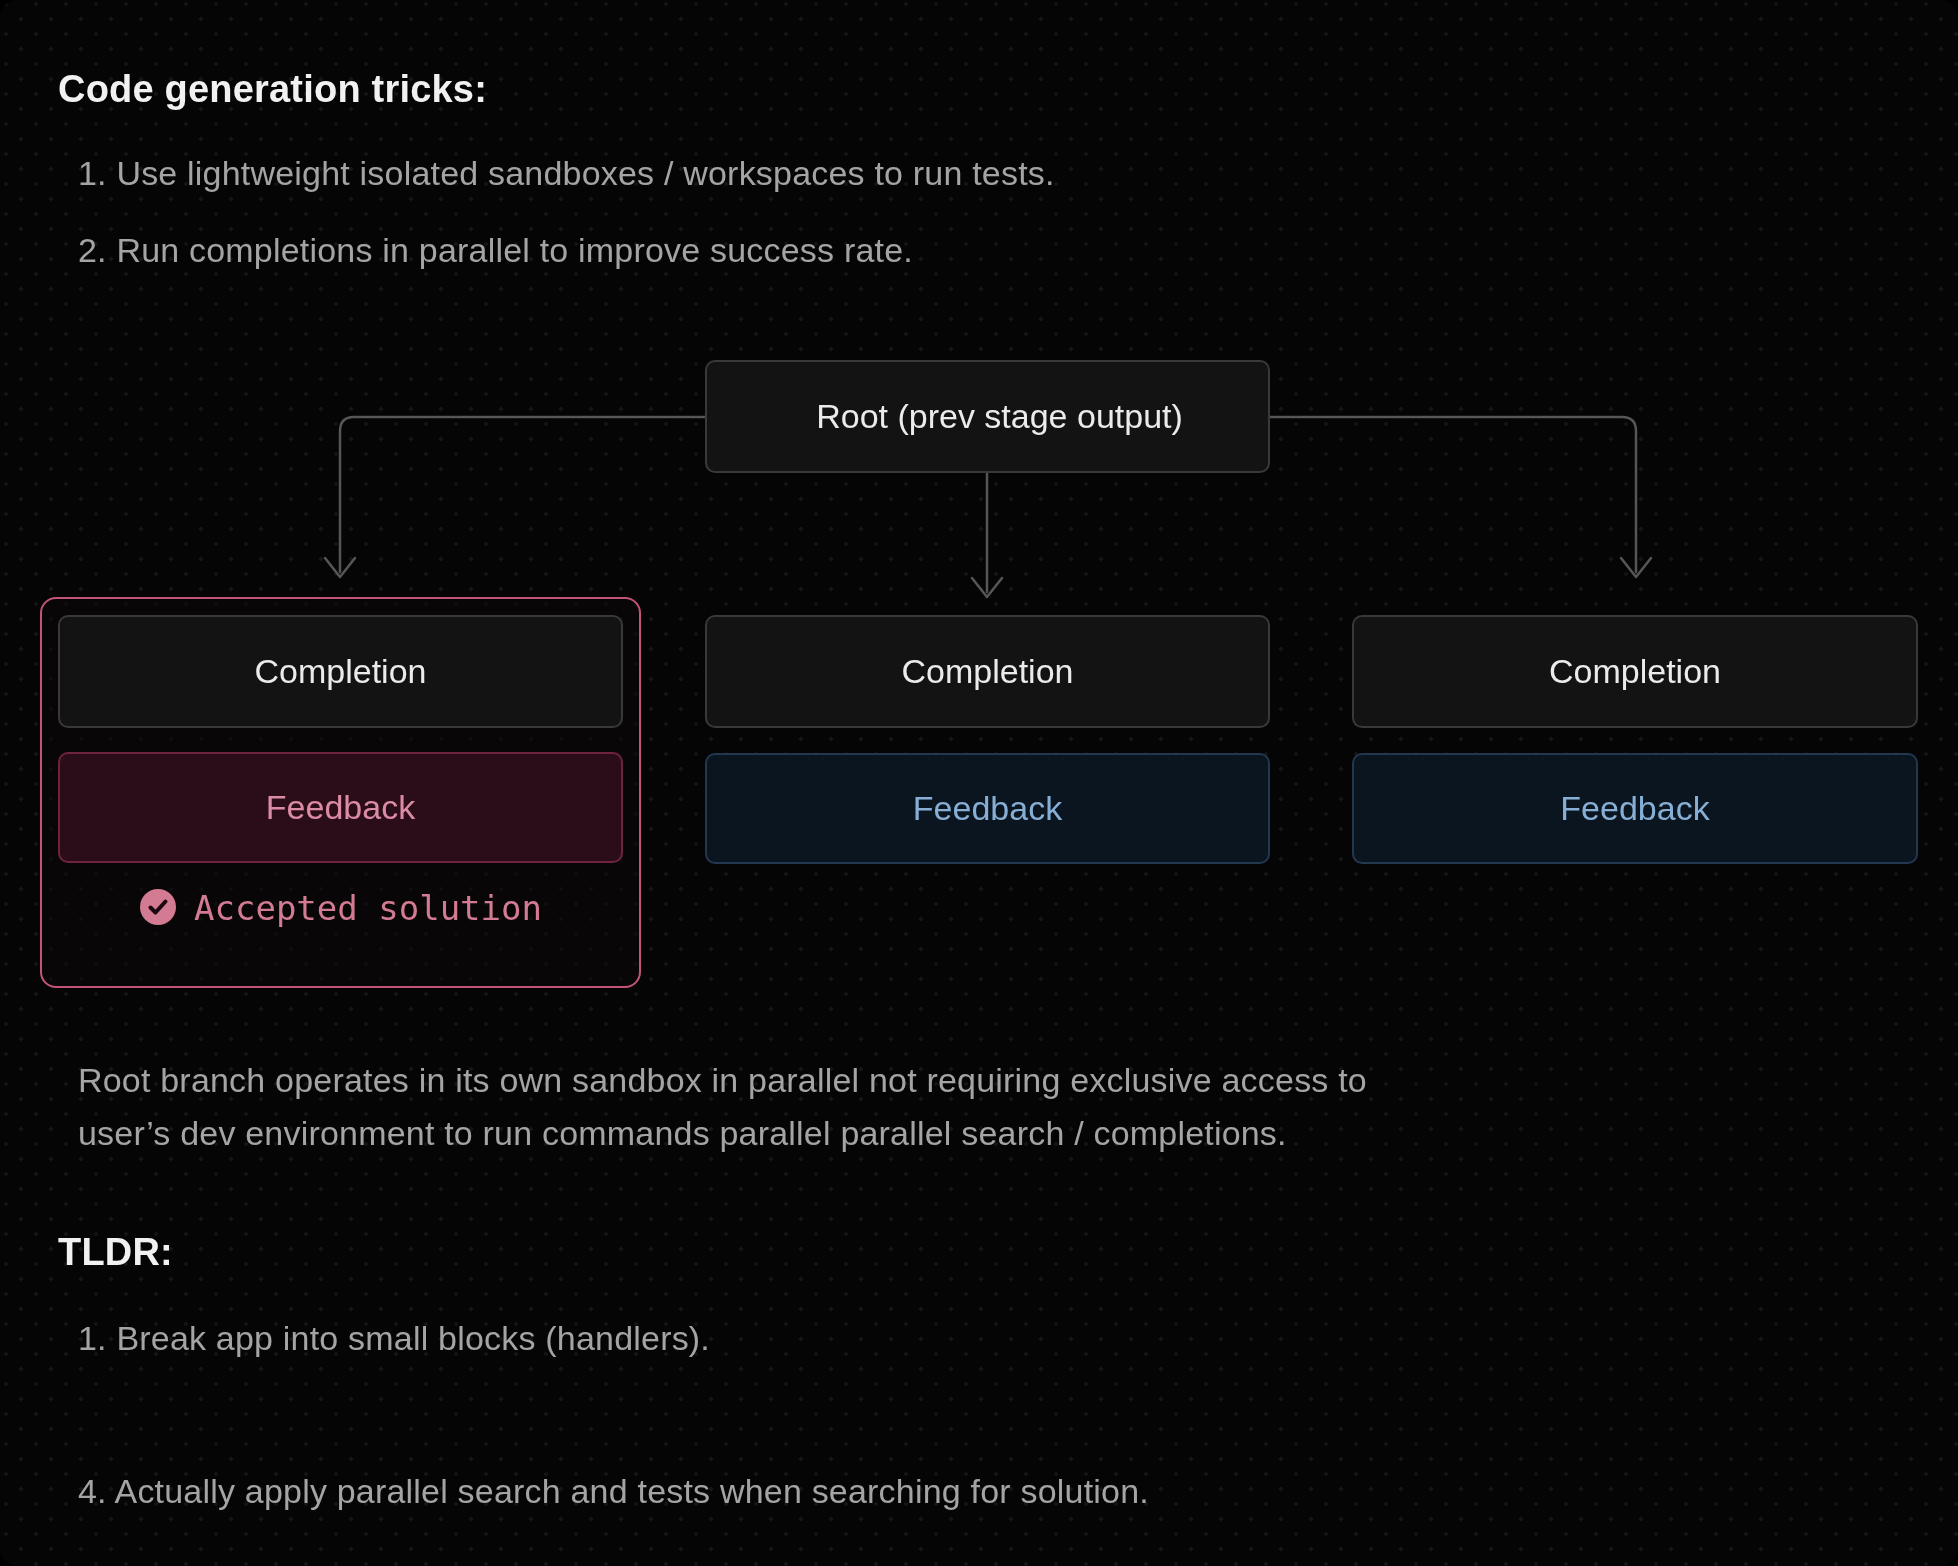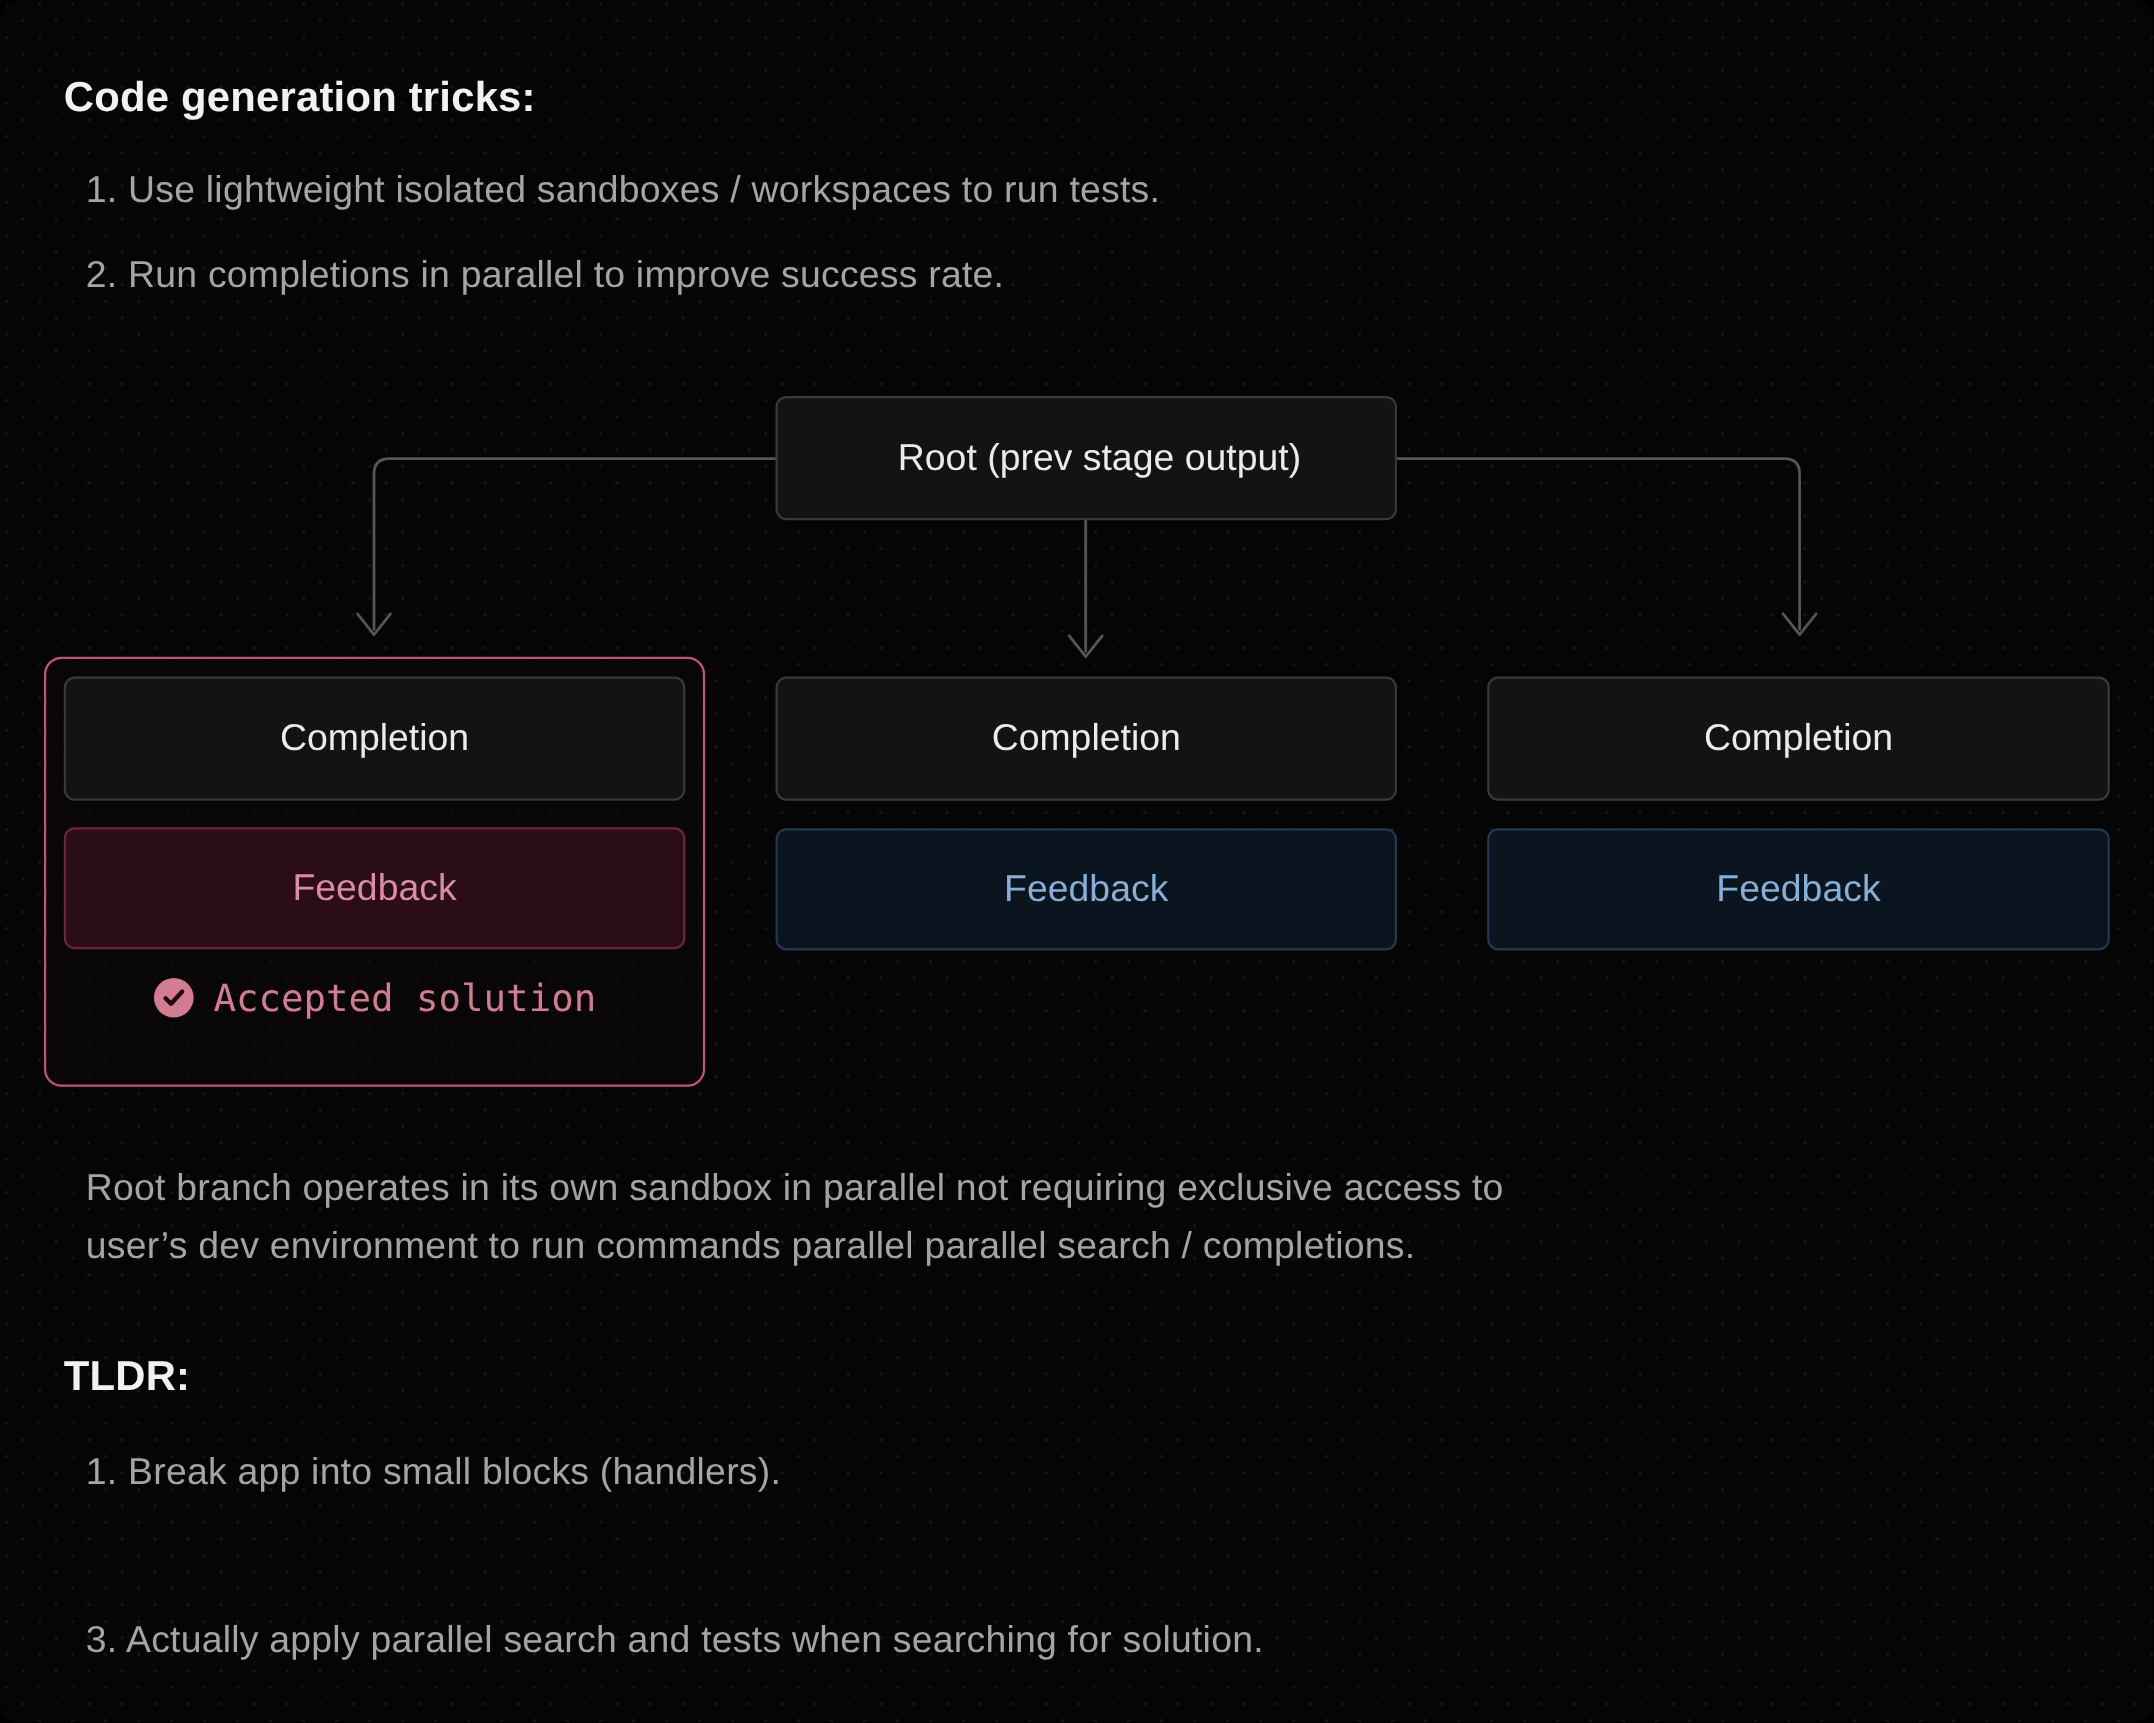--- a/index.html
+++ b/index.html
@@ -121,15 +121,15 @@
   <div class="node node-c-rgt">Completion</div>
   <div class="node node-feedback-blue node-f-rgt">Feedback</div>
 
   <div class="abs body-text" style="top:1054px; line-height:53px;">
     <span style="display:block;">Root branch operates in its own sandbox in parallel not requiring exclusive access to</span>
     <span style="display:block;">user’s dev environment to run commands parallel parallel search / completions.</span>
   </div>
 
   <div class="abs h1 tldr-title">TLDR:</div>
   <div class="abs body-text" style="top:1319px;">1. Break app into small blocks (handlers).</div>
-  <div class="abs body-text" style="top:1472px;">3. Actually apply parallel search and tests when searching for solution.</div>
+  <div class="abs body-text" style="top:1472px;">4. Actually apply parallel search and tests when searching for solution.</div>
 
 </div>
 
 </body></html>

